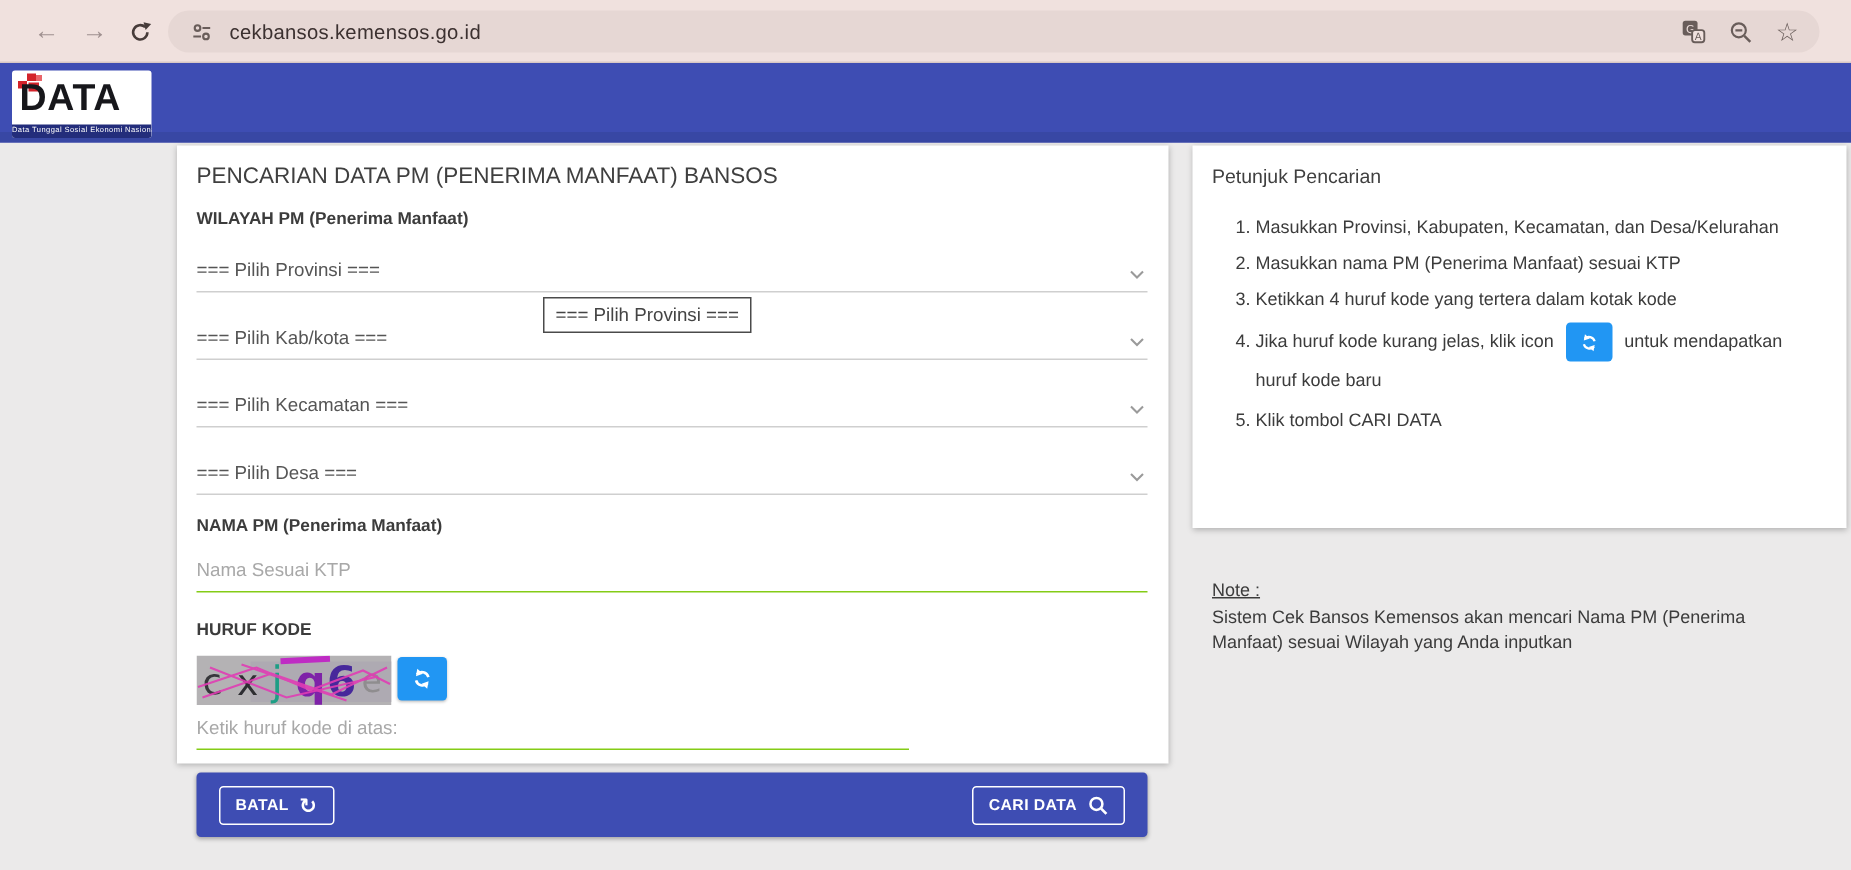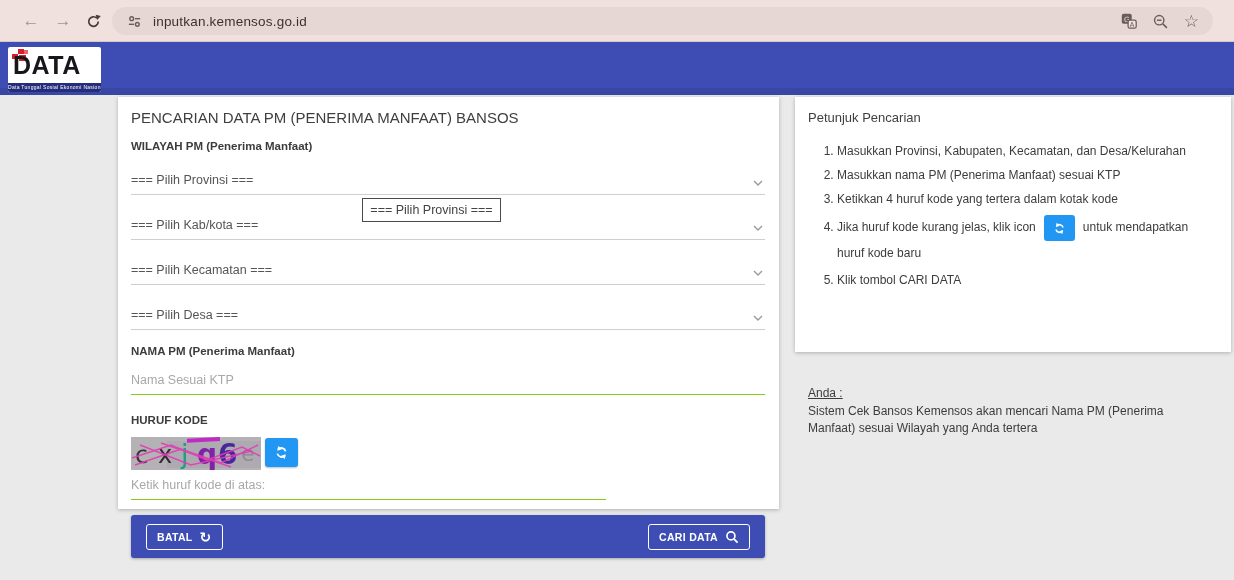--- a/index.html
+++ b/index.html
@@ -111,21 +111,21 @@
   <div class="omnibox">
     <div class="omni-left">
       <span class="omni-icon">
         <svg width="15" height="15" viewBox="0 0 16 16">
           <circle cx="5" cy="5" r="2" fill="none" stroke="#695d5a" stroke-width="1.5"></circle>
           <line x1="8.5" y1="5" x2="14" y2="5" stroke="#695d5a" stroke-width="1.5"></line>
           <circle cx="11" cy="11" r="2" fill="none" stroke="#695d5a" stroke-width="1.5"></circle>
           <line x1="2" y1="11" x2="7.5" y2="11" stroke="#695d5a" stroke-width="1.5"></line>
         </svg>
       </span>
-      <span class="url-text">inputkan.kemensos.go.id</span>
+      <span class="url-text">cekbansos.kemensos.go.id</span>
     </div>
     <div class="omni-right">
       <span class="omni-icon">
         <svg width="18" height="18" viewBox="0 0 20 20">
           <rect x="2" y="2" width="11" height="11" rx="2" fill="#695d5a"></rect>
           <text x="7.5" y="11" font-size="8" fill="#f0e1de" text-anchor="middle" font-family="DejaVu Sans, sans-serif">G</text>
           <rect x="9" y="9" width="9" height="9" rx="2" fill="#f0e1de" stroke="#695d5a" stroke-width="1.4"></rect>
           <text x="13.5" y="16.3" font-size="7.5" fill="#695d5a" text-anchor="middle" font-family="DejaVu Sans, sans-serif">A</text>
         </svg>
       </span>
@@ -250,15 +250,15 @@
         <svg width="13" height="13" viewBox="0 0 20 20">
           <path d="M15.5 8.5A6 6 0 0 0 5.2 6" fill="none" stroke="#fff" stroke-width="2.3"></path>
           <polygon points="5.6,1.2 4.4,7.8 10.6,5.6" fill="#fff"></polygon>
           <path d="M4.5 11.5A6 6 0 0 0 14.8 14" fill="none" stroke="#fff" stroke-width="2.3"></path>
           <polygon points="14.4,18.8 15.6,12.2 9.4,14.4" fill="#fff"></polygon>
         </svg>
       </span><span>untuk mendapatkan huruf kode baru</span>
     </li>
     <li>Klik tombol CARI DATA</li>
   </ol>
-  <div class="note-label">Anda :</div>
-  <div class="note-text">Sistem Cek Bansos Kemensos akan mencari Nama PM (Penerima Manfaat) sesuai Wilayah yang Anda tertera</div>
+  <div class="note-label">Note :</div>
+  <div class="note-text">Sistem Cek Bansos Kemensos akan mencari Nama PM (Penerima Manfaat) sesuai Wilayah yang Anda inputkan</div>
 </div>
 
 </body></html>

